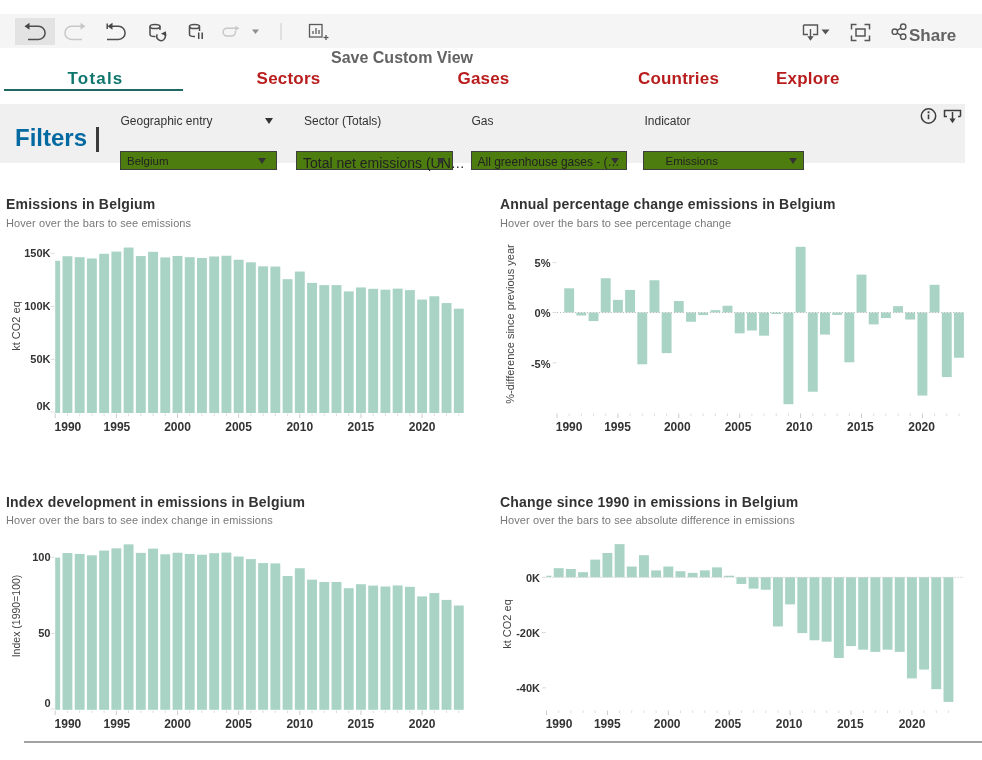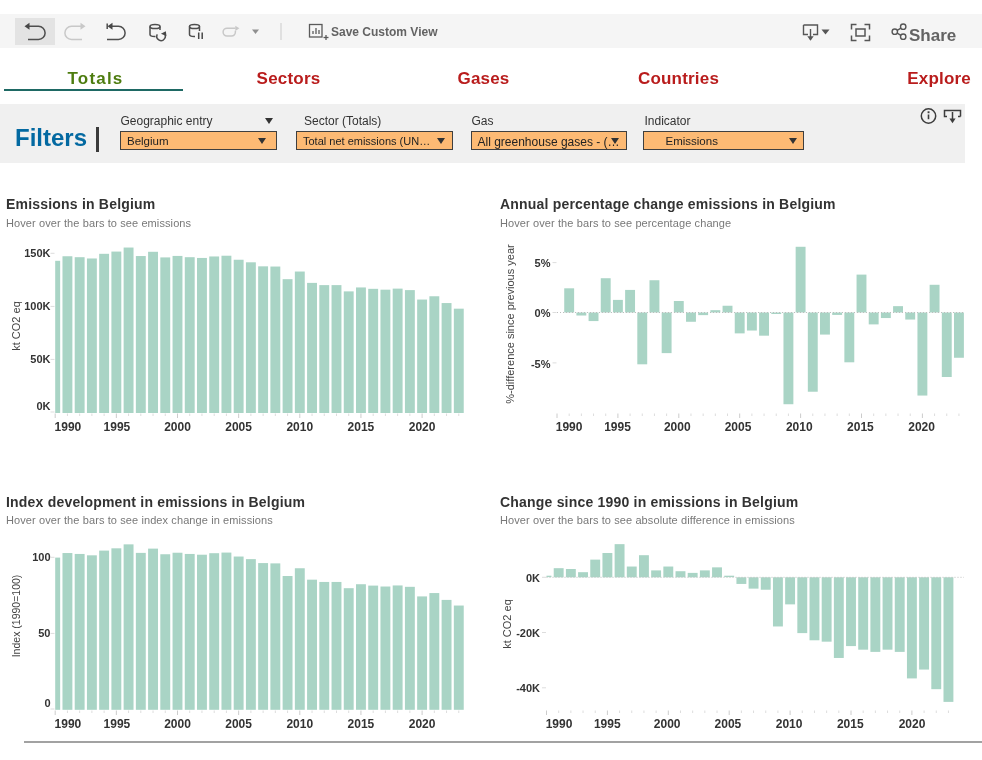--- a/index.html
+++ b/index.html
@@ -1,26 +1,26 @@
 <!DOCTYPE html>
 <html><head><meta charset="utf-8">
 <style>
   html,body { margin:0; padding:0; }
   body { width:982px; height:760px; background:#ffffff;
          font-family:"Liberation Sans", sans-serif; position:relative; overflow:hidden; }
   .abs { position:absolute; }
   .toolbar { left:0; top:14px; width:982px; height:34px; background:#f5f5f5; }
   .undo-hl { left:15px; top:18px; width:40px; height:27px; background:#e3e3e3; }
-  .tbtext { font-size:12px; font-weight:700; color:#636363; }
+  .tbtext { font-size:16px; font-weight:700; color:#636363;margin-top:24px; }
   .tab { font-size:17px; font-weight:700; color:#b91c1c; letter-spacing:0.2px; }
-  .tabsel { color:#4d7c0f; letter-spacing:1.2px; }
+  .tabsel { color:#0f766e; letter-spacing:1.2px; }
   .tabline { left:4px; top:89px; width:179px; height:2px; background:#1e6964; }
   .filtbar { left:0; top:104px; width:965px; height:59px; background:#f0f0f0; }
   .flabel { font-size:24px; font-weight:700; color:#0369a1; }
-  .selbox { height:17px; background:#fdba74; border:1px solid #3f3f3f; }
+  .selbox { height:17px; background:#4d7c0f; border:1px solid #3f3f3f;margin-top:20px; }
   .seltx { position:absolute; left:6px; top:2.5px; font-size:11.5px; color:#222; white-space:nowrap; }
   .selarrow { position:absolute; top:6px; width:0; height:0;
               border-left:4.5px solid transparent; border-right:4.5px solid transparent;
               border-top:6px solid #333; }
   .filtlab { font-size:12px; color:#333; white-space:nowrap; }
   .footline { left:24px; top:741px; width:958px; height:1.5px; background:#a2a2a2; }
 </style></head>
 <body>
 <div class="abs toolbar"></div>
 <div class="abs undo-hl"></div>
@@ -94,39 +94,39 @@
 </g>
 </svg>
 
 <div class="abs tbtext" style="left:331px;top:25px;">Save Custom View</div>
 <div class="abs" style="left:909px;top:25.5px;font-size:17px;font-weight:600;color:#636363;">Share</div>
 
 <div class="abs tab tabsel" style="left:2px;top:69px;width:187px;text-align:center;">Totals</div>
 <div class="abs tab" style="left:191px;top:69px;width:195px;text-align:center;">Sectors</div>
 <div class="abs tab" style="left:386px;top:69px;width:195px;text-align:center;">Gases</div>
 <div class="abs tab" style="left:581px;top:69px;width:195px;text-align:center;">Countries</div>
-<div class="abs tab" style="left:776px;top:69px;width:195px;text-align:right;">Explore</div>
+<div class="abs tab" style="left:776px;top:69px;width:195px;text-align:left;">Explore</div>
 <div class="abs tabline"></div>
 
 <div class="abs filtbar"></div>
 <div class="abs flabel" style="left:15px;top:124px;">Filters</div>
 <div class="abs" style="left:96px;top:127px;width:2.6px;height:25px;background:#3a3a3a;"></div>
 
 <div class="abs filtlab" style="left:120.5px;top:114px;">Geographic entry</div>
 <div class="abs" style="left:265px;top:118px;width:0;height:0;border-left:4.5px solid transparent;border-right:4.5px solid transparent;border-top:6px solid #333;"></div>
 <div class="abs filtlab" style="left:304px;top:114px;">Sector (Totals)</div>
 <div class="abs filtlab" style="left:471.5px;top:114px;">Gas</div>
 <div class="abs filtlab" style="left:644.5px;top:114px;">Indicator</div>
 
 <div class="abs selbox" style="left:120px;top:131px;width:155px;">
 <span class="seltx" style="font-size:11.5px;">Belgium</span>
 <span class="selarrow" style="right:10.5px;"></span>
   </div>
 <div class="abs selbox" style="left:296px;top:131px;width:155px;">
-<span class="seltx" style="font-size:11px;">Total net emissions (UN…</span>
+<span class="seltx" style="font-size:14px;">Total net emissions (UN…</span>
 <span class="selarrow" style="right:7.5px;"></span>
   </div>
 <div class="abs selbox" style="left:470.5px;top:131px;width:154px;">
 <span class="seltx" style="font-size:12px;">All greenhouse gases - (…</span>
 <span class="selarrow" style="right:6.5px;"></span>
   </div>
 <div class="abs selbox" style="left:642.5px;top:131px;width:159px;">
 <span class="seltx" style="font-size:11.5px;padding-left:16px;">Emissions</span>
 <span class="selarrow" style="right:6px;"></span>
   </div>

